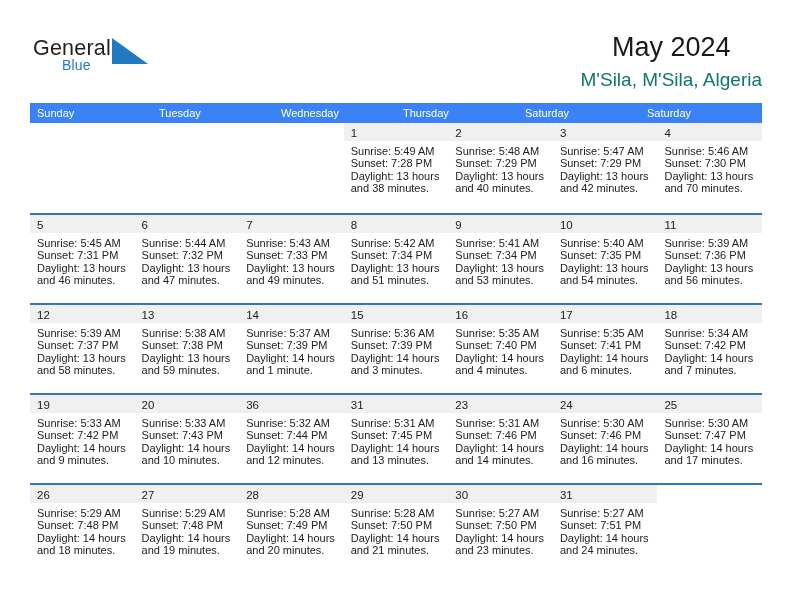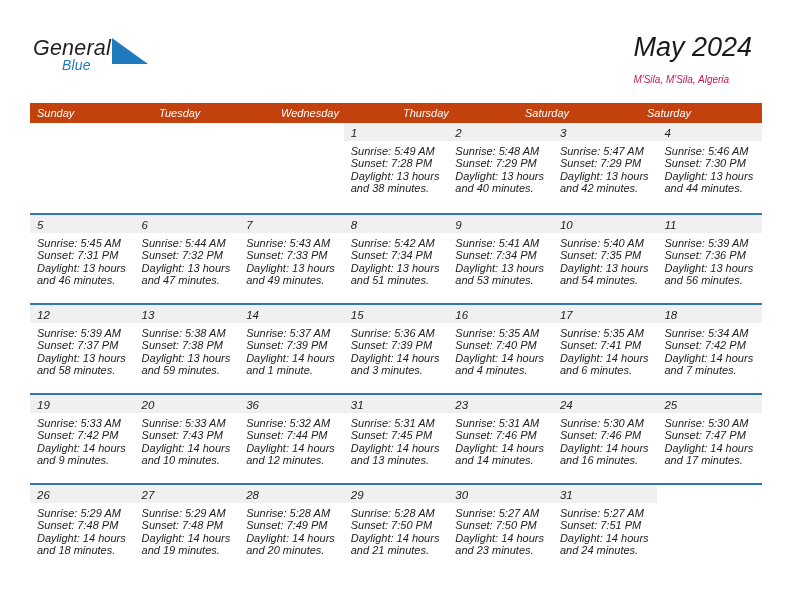--- a/index.html
+++ b/index.html
@@ -13,21 +13,20 @@
     background: #ffffff;
     font-family: "Liberation Sans", sans-serif;
     color: #222222;
     overflow: hidden;
   }
   .page {
     position: relative;
     width: 792px;
     height: 612px;
     box-sizing: border-box;
-    font-style: italic;
   }
 
   
   .header {
     position: absolute;
     left: 0; top: 0;
     width: 792px;
     height: 98px;
   }
   .brand {
@@ -59,52 +58,52 @@
     position: absolute;
     left: 79px;
     top: 2px;
     width: 0;
     height: 0;
   }
   .brand-tri svg { display: block; }
 
   .title-block {
     position: absolute;
-    right: 40px;
+    right: 30px;
     top: 30px;
-    text-align: left;
+    text-align: center;
   }
   .month-title {
     font-size: 27px;
     color: #1a1a1a;
     line-height: 34px;
     white-space: nowrap;
     font-weight: normal;
     margin: 0;
   }
   .location {
-    font-size: 10px;
-    color: #be185d;
+    font-size: 19px;
+    color: #0f766e;
     line-height: 20px;
     margin-top: 6px;
     white-space: nowrap;
   }
 
   
   .calendar {
     position: absolute;
     left: 30px;
     top: 103px;
     width: 732px;
   }
   .weekday-row {
     display: flex;
     width: 732px;
     height: 20px;
-    background: #c2410c;
+    background: #3b82f6;
   }
   .weekday {
     flex: 1 1 0;
     color: #ffffff;
     font-size: 11px;
     line-height: 20px;
     padding-left: 7px;
     box-sizing: border-box;
     white-space: nowrap;
     overflow: hidden;
@@ -220,21 +219,21 @@
               <div>Daylight: 13 hours</div>
               <div>and 42 minutes.</div>
             </div>
           </div>
           <div class="day-cell filled">
             <div class="daynum-band"><span class="daynum">4</span></div>
             <div class="day-info">
               <div>Sunrise: 5:46 AM</div>
               <div>Sunset: 7:30 PM</div>
               <div>Daylight: 13 hours</div>
-              <div>and 44 minutes.</div>
+              <div>and 70 minutes.</div>
             </div>
           </div>
         </div>
         <div class="week-row">
           <div class="day-cell filled">
             <div class="daynum-band"><span class="daynum">5</span></div>
             <div class="day-info">
               <div>Sunrise: 5:45 AM</div>
               <div>Sunset: 7:31 PM</div>
               <div>Daylight: 13 hours</div>

